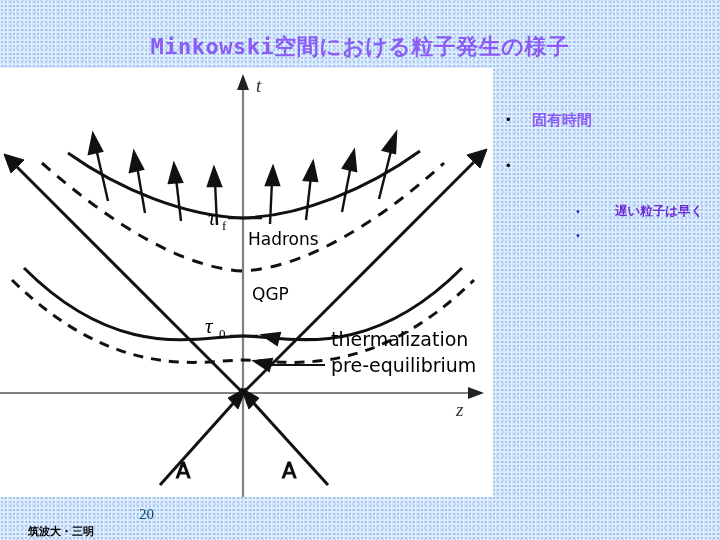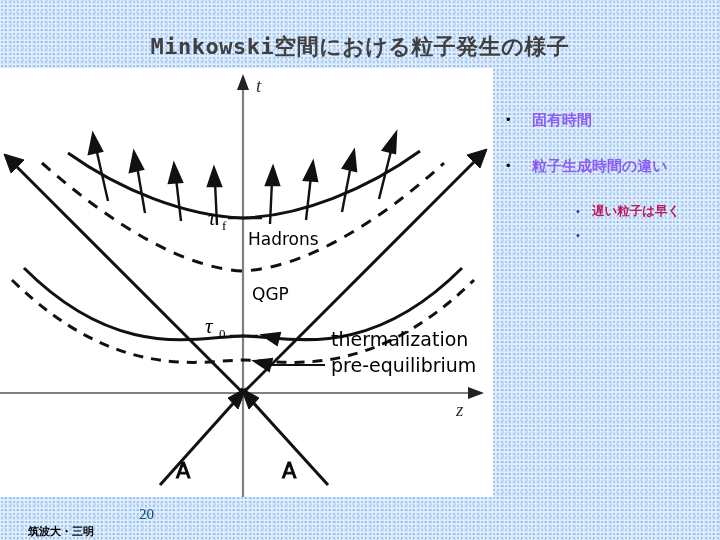--- a/index.html
+++ b/index.html
@@ -16,42 +16,42 @@
     background-image:
       radial-gradient(rgba(120,170,235,.55) 0.8px, transparent 1px),
       radial-gradient(rgba(150,195,245,.45) 0.8px, transparent 1px),
       radial-gradient(rgba(200,225,250,.6) 1px, transparent 1.2px);
     background-size:4px 4px, 6px 6px, 3px 3px;
     background-position:0 0, 2px 3px, 1px 2px;
   }
   #slide-title{
     position:absolute;left:0;top:32px;width:720px;text-align:center;
     font-family:"DejaVu Sans Mono","Liberation Mono",monospace;
-    font-weight:bold;font-size:22px;color:#404040;
+    font-weight:bold;font-size:22px;color:#8b5cf6;
     letter-spacing:.5px;white-space:nowrap;
   }
   #figure-panel{
     position:absolute;left:0;top:68px;width:493px;height:429px;
     background:#ffffff;
   }
   #figure-svg{display:block;}
   #bullets{position:absolute;left:496px;top:110px;width:224px;}
   .bullet-row{display:flex;align-items:flex-start;margin-bottom:4px;}
   .b-main{margin-bottom:26px;}
   .b-dot{
     width:16px;flex:none;color:#000;font-size:13px;line-height:20px;
     text-align:left;padding-left:10px;
   }
   .b-text{
     font-family:"DejaVu Sans","Liberation Sans",sans-serif;
     font-weight:bold;font-size:15px;color:#8b5cf6;line-height:20px;
     padding-left:10px;
   }
   .b-sub .b-dot{padding-left:80px;color:#2b2bc9;font-size:11px;line-height:18px;}
-  .b-sub .b-text{font-size:12.5px;color:#be185d;line-height:18px;padding-left:0;}
+  .b-sub .b-text{font-size:12.5px;color:#6d28d9;line-height:18px;padding-left:10px;margin-left:13px;}
   .b-sub{margin-bottom:6px;}
   #footer-name{
     position:absolute;left:28px;top:508px;
     font-family:"DejaVu Sans","Liberation Sans",sans-serif;
     font-size:11px;font-weight:bold;color:#000;margin-top:16px;
   }
   #footer-page{
     position:absolute;left:139px;top:506px;
     font-family:"Liberation Serif",serif;font-size:15px;color:#0c4a6e;
   }
@@ -174,21 +174,20 @@
   </svg>
 </div>
 
 <div id="bullets">
   <div class="bullet-row b-main">
     <div class="b-dot">•</div>
     <div class="b-text">固有時間</div>
   </div>
   <div class="bullet-row b-main">
     <div class="b-dot">•</div>
-    <div class="b-text">粒子生成時間の違い</div>
   </div>
   <div class="bullet-row b-sub">
     <div class="b-dot">•</div>
     <div class="b-text">遅い粒子は早く</div>
   </div>
   <div class="bullet-row b-sub">
     <div class="b-dot">•</div>
   </div>
 </div>
 

